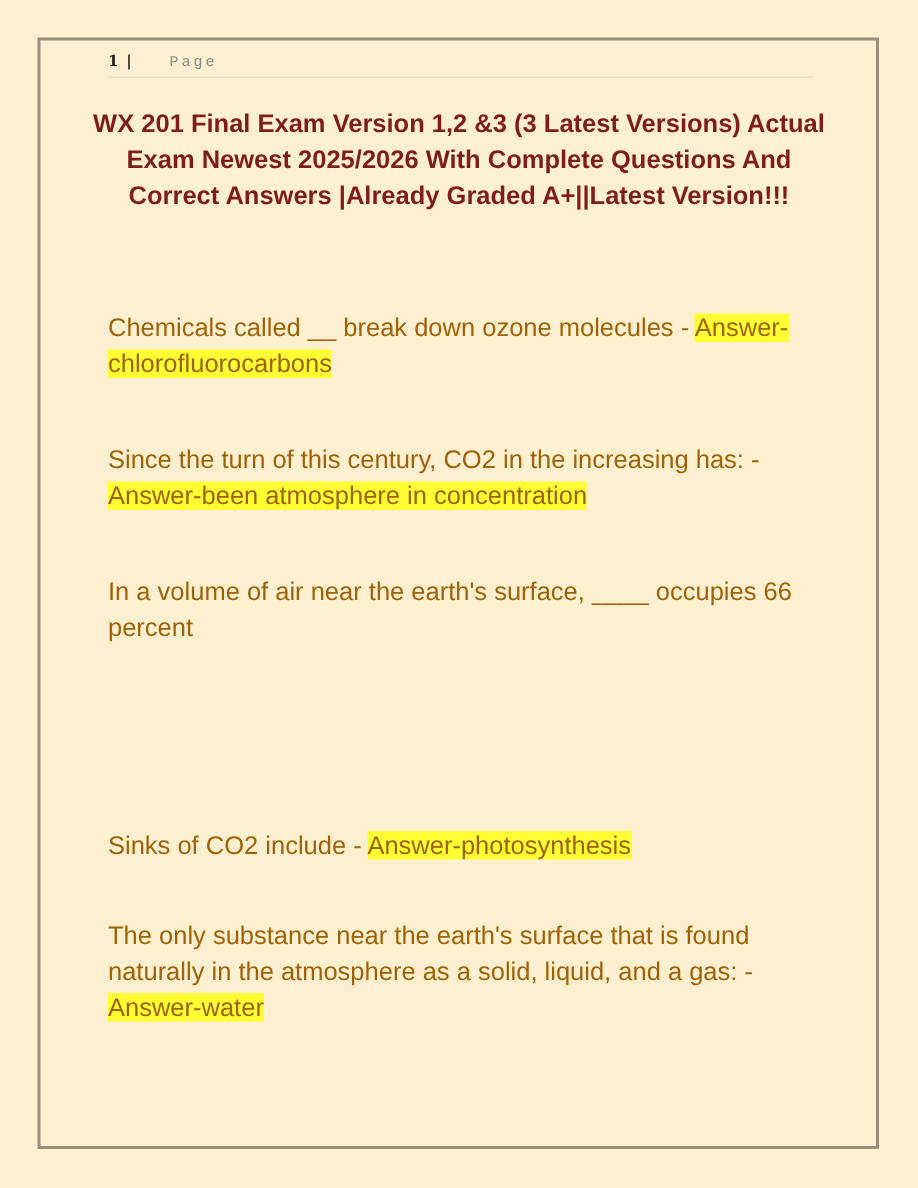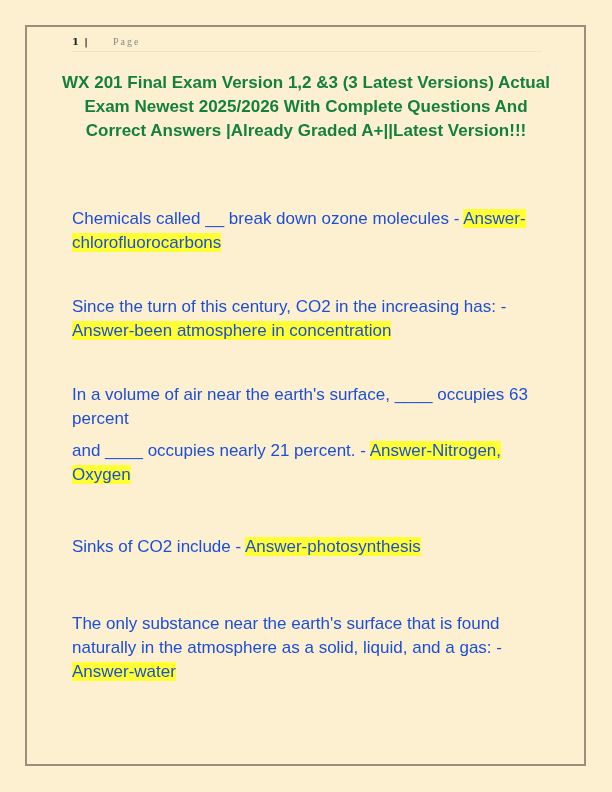--- a/index.html
+++ b/index.html
@@ -1,23 +1,23 @@
 <!DOCTYPE html>
 <html><head>
 <meta charset="utf-8">
 <style>
   html,body{margin:0;padding:0;}
   body{width:612px;height:792px;background:#fdf0d0;position:relative;overflow:hidden;font-family:"Liberation Sans",sans-serif;}
   .page-border{position:absolute;left:25px;top:25px;width:561px;height:741px;border:2px solid #9a8f7a;box-sizing:border-box;}
   .header{position:absolute;left:72px;top:36px;width:470px;height:15px;border-bottom:1px solid #efe3c4;font-family:"DejaVu Serif",serif;font-size:10px;}
   .header .num{font-weight:bold;color:#222;}
   .header .bar{color:#222;font-weight:bold;margin:0 2px;}
-  .header .pg{color:#8a8a8a;letter-spacing:2px;font-family:Liberation Serif, serif;padding-left:20px;}
-  .title{position:absolute;left:60px;top:71px;width:492px;text-align:center;color:#15803d;font-weight:bold;font-size:17px;line-height:24px;}
-  .q{position:absolute;left:72px;width:470px;font-size:17px;line-height:24px;color:#1d4ed8;}
+  .header .pg{color:#8a8a8a;letter-spacing:2px;font-family:Liberation Mono, monospace;padding-left:20px;}
+  .title{position:absolute;left:60px;top:71px;width:492px;text-align:center;color:#7f1d1d;font-weight:bold;font-size:17px;line-height:24px;}
+  .q{position:absolute;left:72px;width:470px;font-size:17px;line-height:24px;color:#a16207;}
   .hl{background:#ffff33;}
 </style>
 </head>
 <body>
 
 <div class="page-border"></div>
 
 <div class="header">
   <span class="num">1</span>
   <span class="bar">|</span>
@@ -28,23 +28,22 @@
 
 <div class="q" style="top:207px">
   <span>Chemicals called __ break down ozone molecules - </span><span class="hl">Answer-chlorofluorocarbons</span>
 </div>
 
 <div class="q" style="top:295px">
   <span>Since the turn of this century, CO2 in the increasing has: - </span><span class="hl">Answer-been atmosphere in concentration</span>
 </div>
 
 <div class="q" style="top:383px">
-  <div>In a volume of air near the earth's surface, ____ occupies 63 percent</div>
-  <div style="margin-top:8px"><span>and ____ occupies nearly 21 percent. - </span><span class="hl">Answer-Nitrogen, Oxygen</span></div>
+  <div>In a volume of air near the earth's surface, ____ occupies 66 percent</div>
 </div>
 
-<div class="q" style="top:535px">
+<div class="q" style="top:552px">
   <span>Sinks of CO2 include - </span><span class="hl">Answer-photosynthesis</span>
 </div>
 
 <div class="q" style="top:612px">
   <span>The only substance near the earth's surface that is found naturally in the atmosphere as a solid, liquid, and a gas: - </span><span class="hl">Answer-water</span>
 </div>
 
 </body></html>

